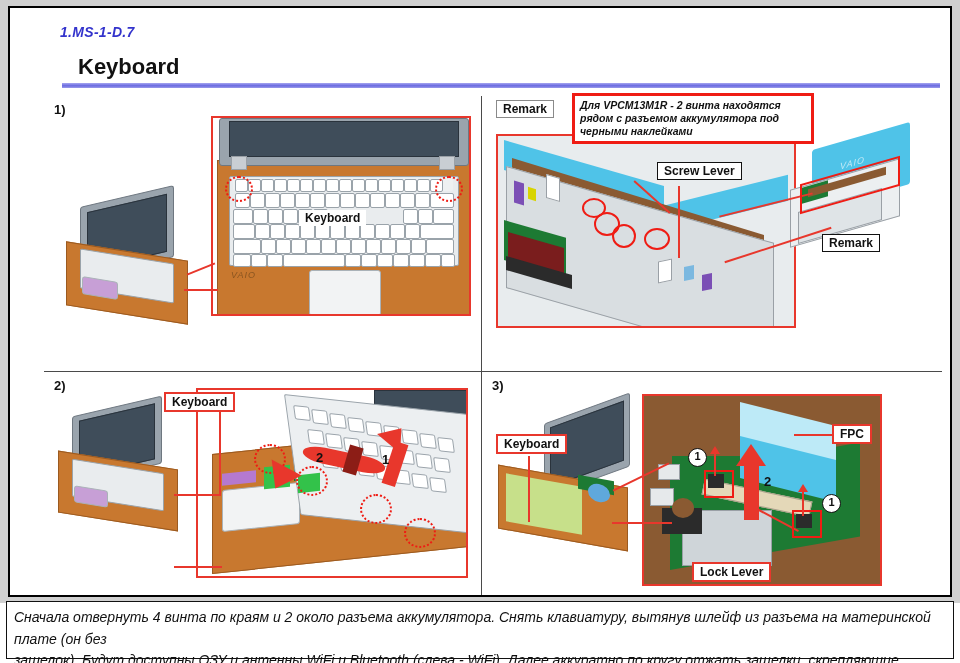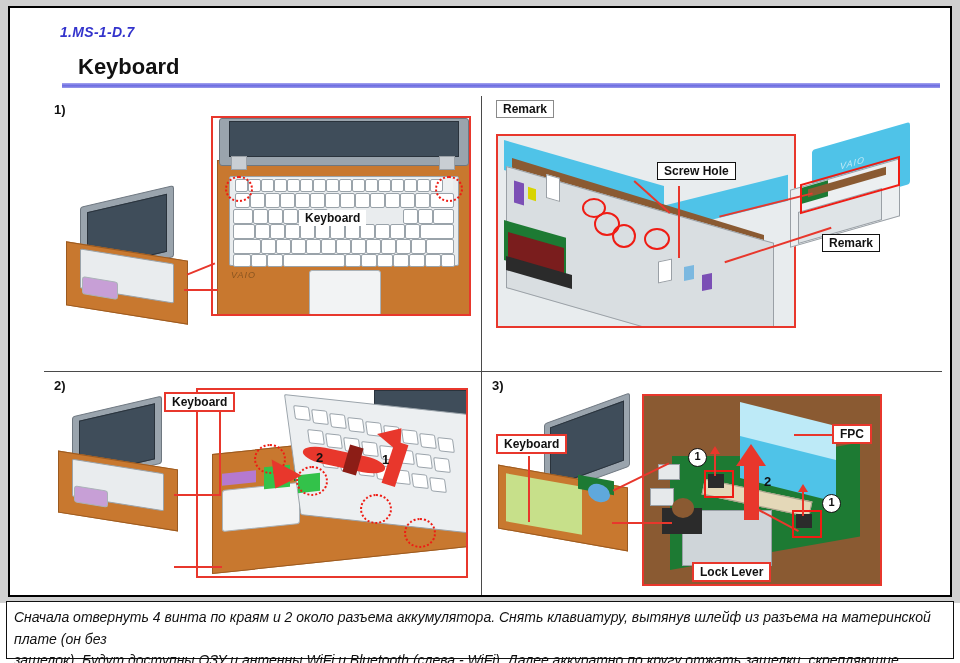--- a/index.html
+++ b/index.html
@@ -245,21 +245,21 @@
         <div class="pcb" style="left:320px;top:88px;width:26px;height:16px;transform:skewY(-16deg);"></div>
         <div class="brown" style="left:326px;top:82px;width:78px;height:8px;transform:skewY(-16deg);"></div>
         <div class="gray-part" style="left:316px;top:104px;width:82px;height:30px;transform:skewY(-16deg);background:#dfe4e7;"></div>
         <div class="redbox" style="left:318px;top:74px;width:96px;height:26px;transform:skewY(-16deg);"></div>
       </div>
 
       <div class="leader" style="left:236px;top:108px;width:96px;height:2px;transform:rotate(-14deg);"></div>
       <div class="leader" style="left:240px;top:148px;width:112px;height:2px;transform:rotate(-18deg);"></div>
 
       <div class="chip chip-black" style="left:340px;top:138px;">Remark</div>
-      <div class="chip chip-black" style="left:175px;top:66px;">Screw Hole</div>
+      <div class="chip chip-black" style="left:175px;top:66px;">Screw Lever</div>
 
       <div class="leader" style="left:146px;top:100px;width:48px;height:2px;transform:rotate(42deg);"></div>
       <div class="leader" style="left:196px;top:90px;width:2px;height:72px;"></div>
 
     </div>
 
     <div class="cell cell-3">
       <div class="step-num">2)</div>
 
       <div>
@@ -382,19 +382,20 @@
 
         <div class="leader" style="left:98px;top:120px;width:60px;height:2px;transform:rotate(28deg);"></div>
       </div>
 
       <div class="chip" style="left:210px;top:190px;">Lock Lever</div>
       <div class="chip" style="left:350px;top:52px;">FPC</div>
       <div class="leader" style="left:312px;top:62px;width:42px;height:2px;"></div>
     </div>
   </div>
 
+  <div class="ru-note">Для VPCM13M1R - 2 винта находятся рядом с разъемом аккумулятора под черными наклейками</div>
 
   <div class="bottom-box">
     <p>Сначала отвернуть 4 винта по краям и 2 около разъема аккумулятора. Снять клавиатуру, вытянув шлейф из разъема на материнской плате (он без</p>
     <p>защелок). Будут доступны ОЗУ и антенны WiFi и Bluetooth (слева - WiFi). Далее аккуратно по кругу отжать защелки, скрепляющие верхнюю и черными крышки.</p>
   </div>
 
 </div>
 
 </body></html>

